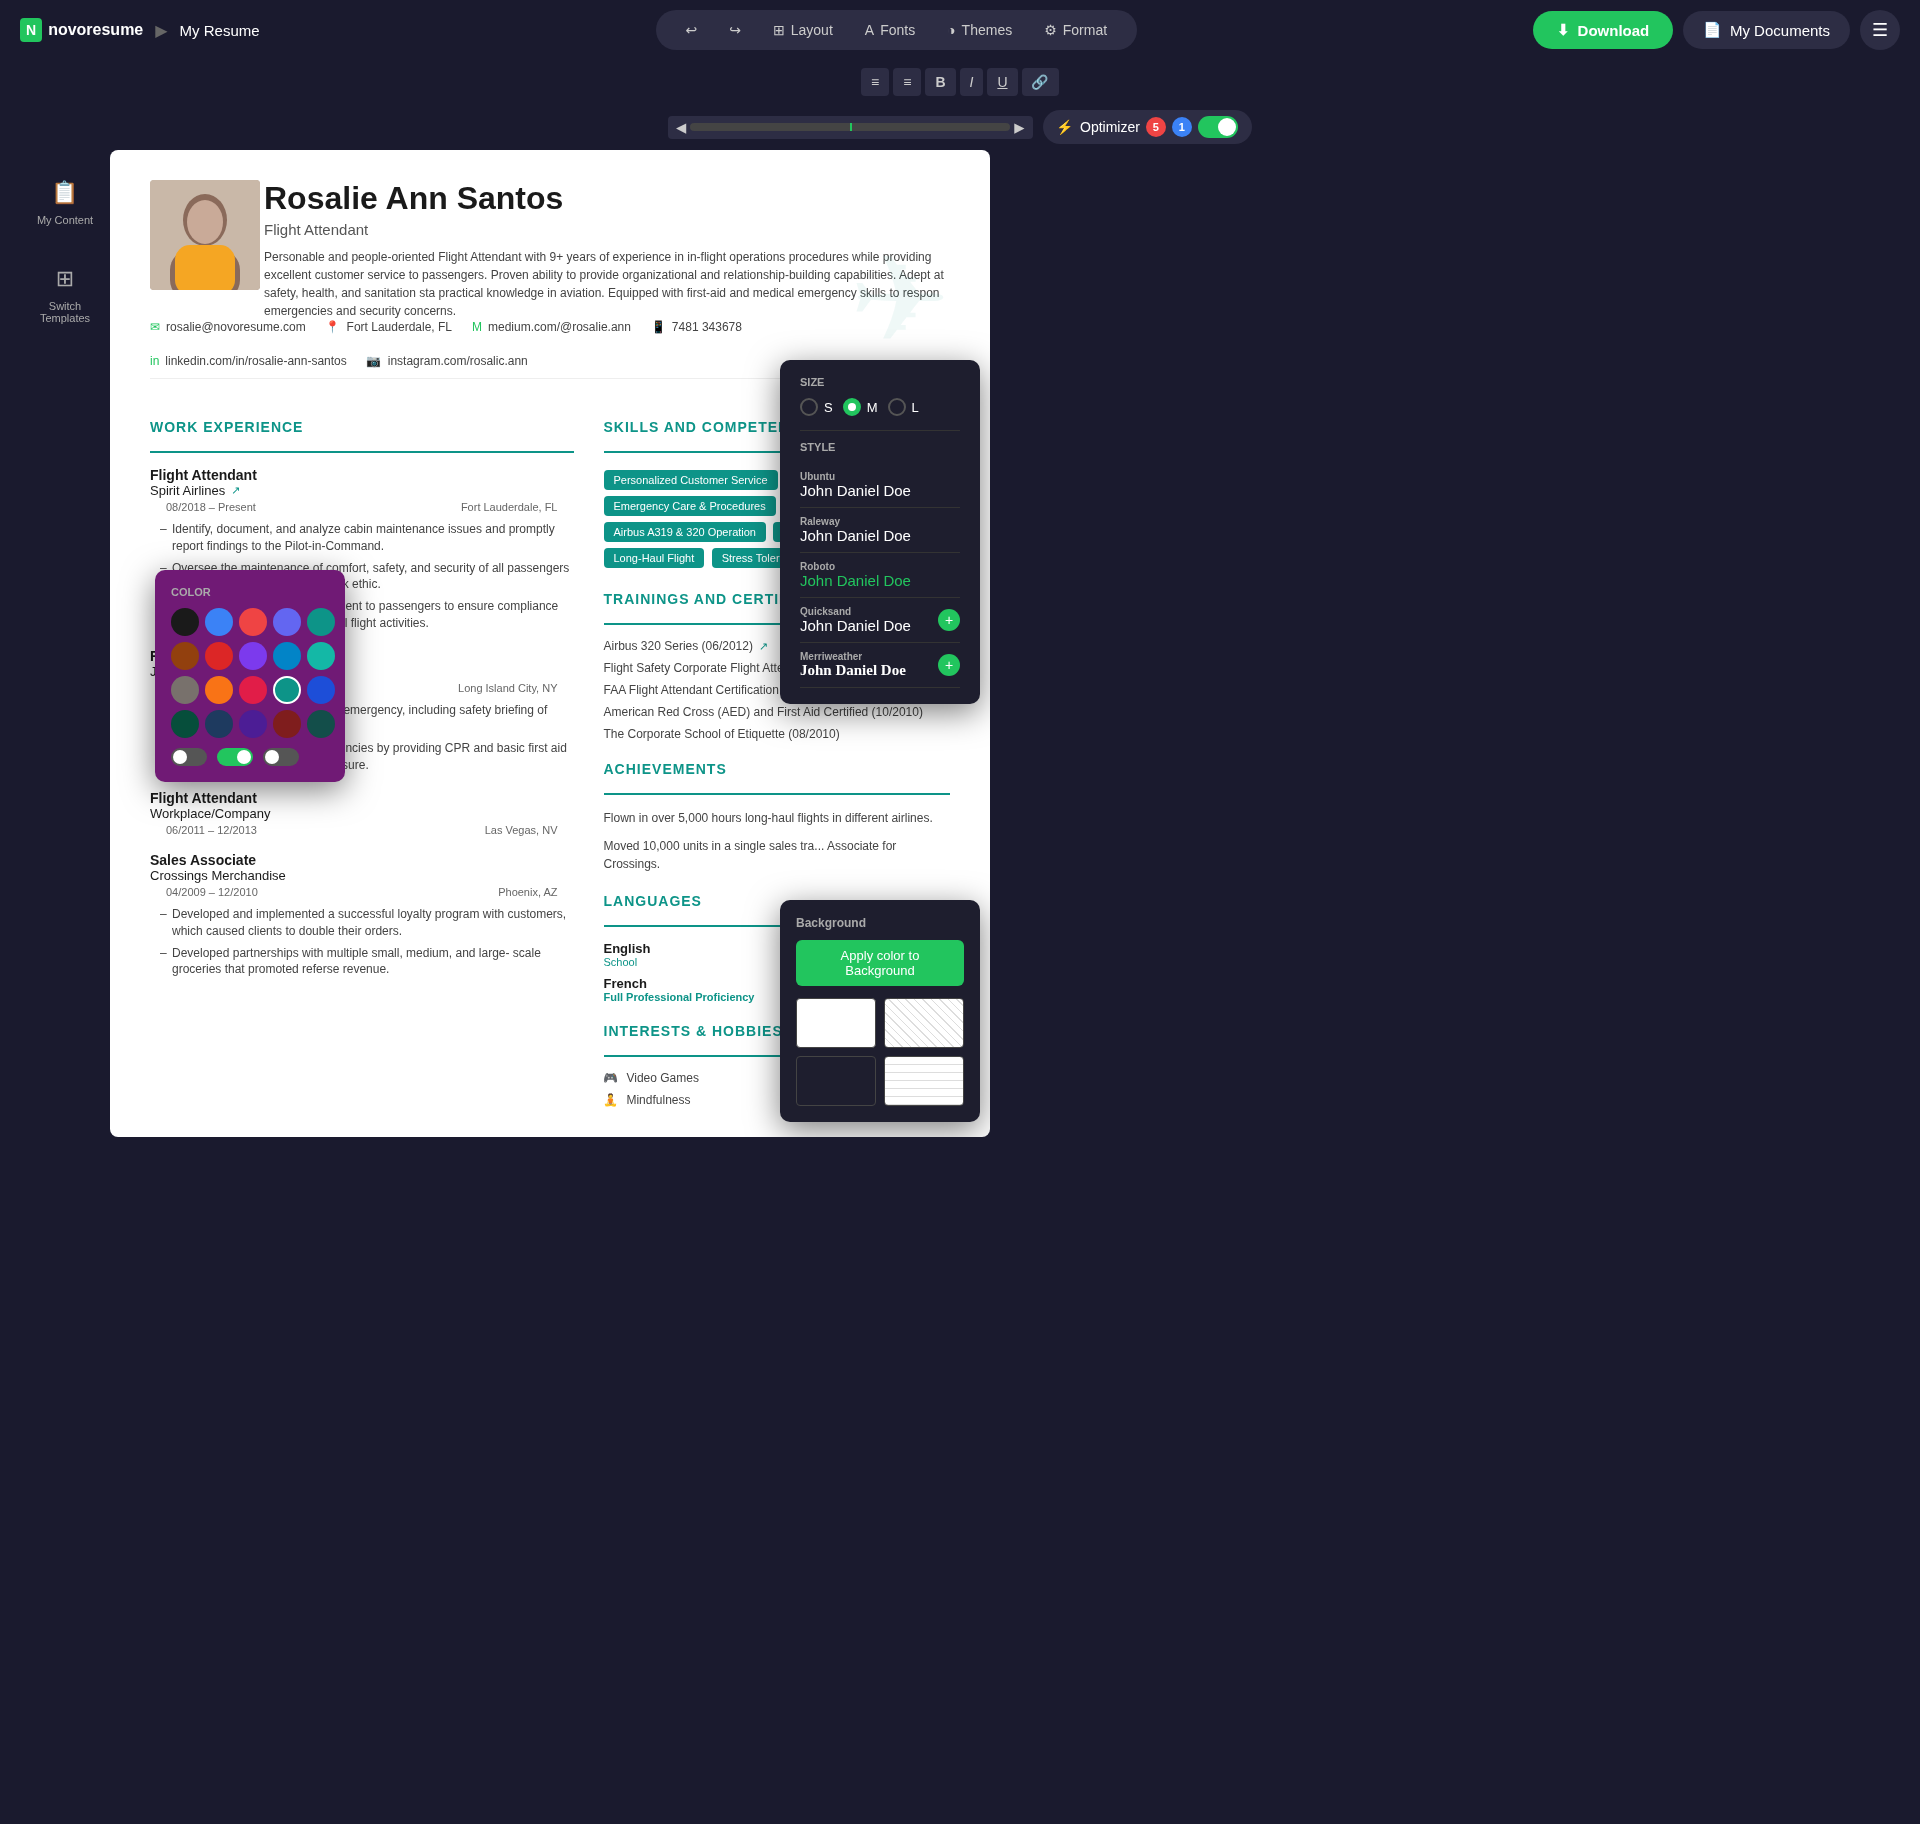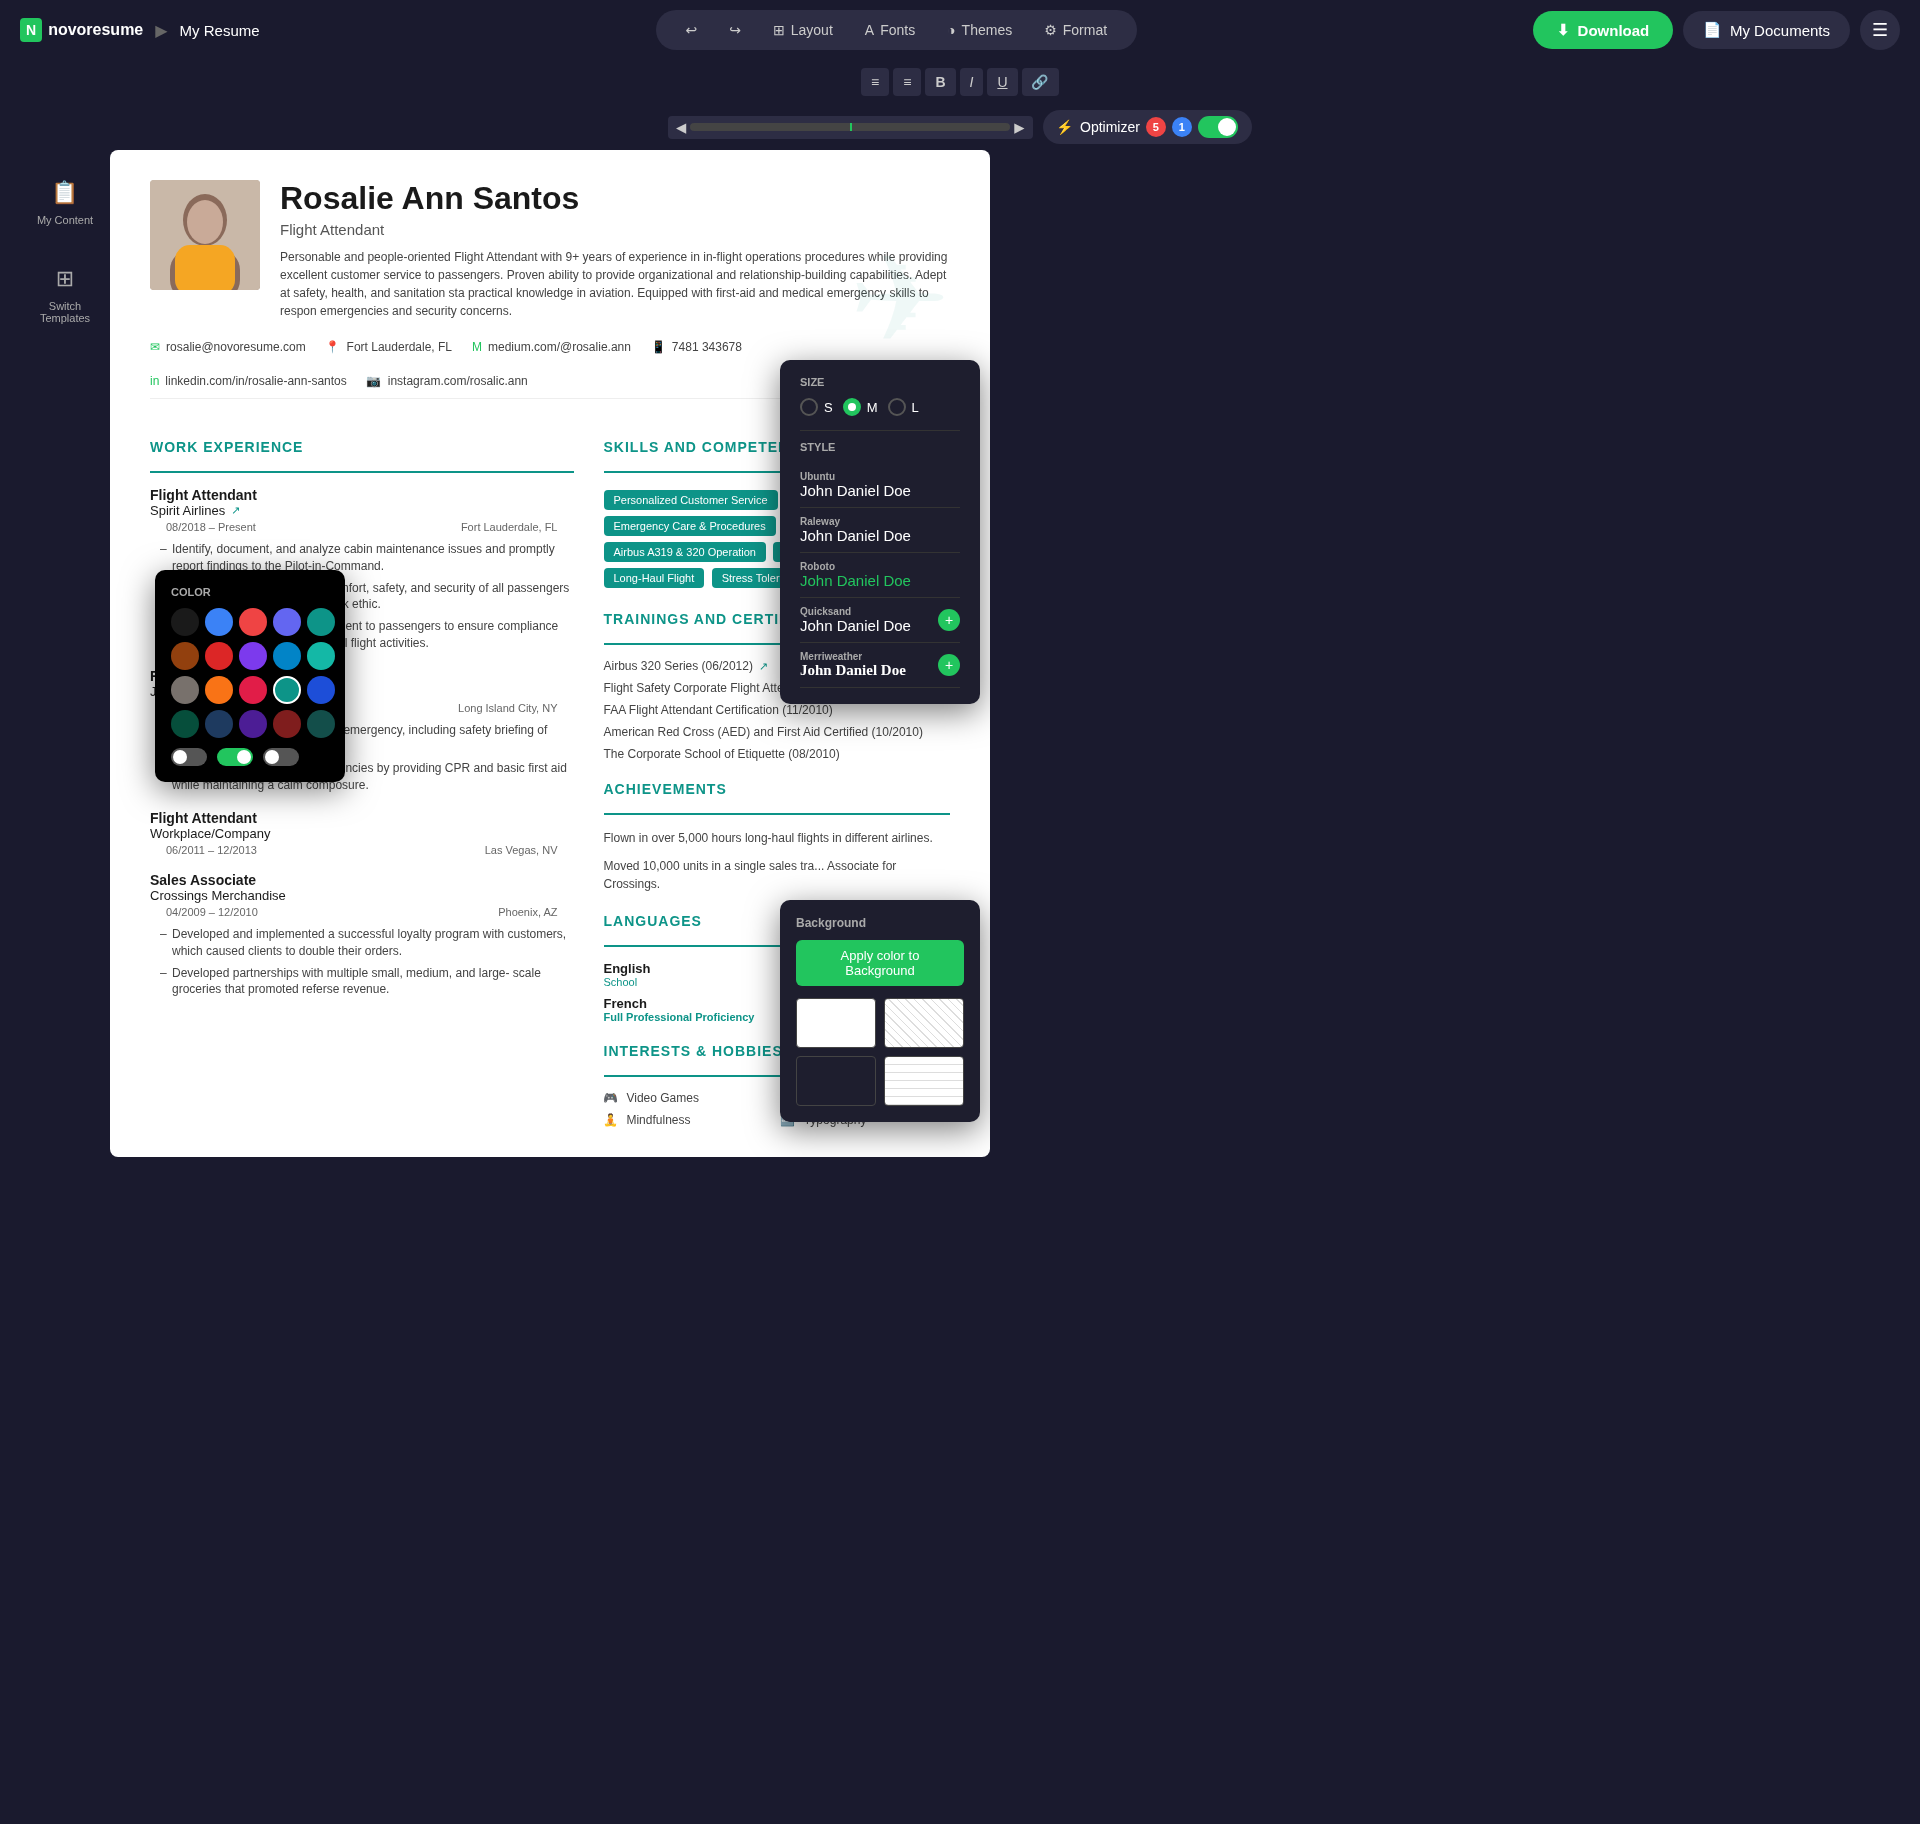--- a/index.html
+++ b/index.html
@@ -45,21 +45,21 @@
 
     
     .sidebar { width: 90px; display: flex; flex-direction: column; align-items: center; gap: 20px; padding-top: 20px; }
     .sidebar-item { display: flex; flex-direction: column; align-items: center; gap: 8px; color: #aaa; font-size: 12px; cursor: pointer; padding: 10px; border-radius: 8px; }
     .sidebar-icon { font-size: 22px; }
 
     
     .resume-canvas { flex: 1; max-width: 880px; background: white; border-radius: 8px; overflow: hidden; padding: 30px 40px; position: relative; }
 
     
-    .resume-header { display: flex; gap: 20px; margin-bottom: 20px; }
+    .resume-header { display: flex; gap: 4px; }
     .resume-photo { width: 110px; height: 110px; border-radius: 4px; background: #c5b5a0; overflow: hidden; flex-shrink: 0; }
     .resume-photo-img { width: 100%; height: 100%; object-fit: cover; display: flex; align-items: center; justify-content: center; background: linear-gradient(135deg, #c9b8a8 0%, #a89080 100%); font-size: 40px; }
     .resume-name { font-size: 32px; font-weight: 700; color: #1a1a1a; margin-bottom: 4px; }
     .resume-title { font-size: 15px; color: #555; margin-bottom: 10px; }
     .resume-summary { font-size: 12px; color: #444; line-height: 1.5; }
 
     
     .contact-row { display: flex; gap: 20px; margin-bottom: 20px; padding-bottom: 10px; border-bottom: 1px solid #eee; flex-wrap: wrap; }
     .contact-item { display: flex; align-items: center; gap: 6px; font-size: 12px; color: #444; }
     .contact-icon { font-size: 12px; color: #22c55e; }
@@ -117,21 +117,21 @@
     .font-item { padding: 8px 0; border-bottom: 1px solid #333; cursor: pointer; }
     .font-name-small { font-size: 10px; color: #aaa; font-weight: bold; }
     .font-preview { font-size: 15px; color: white; }
     .font-preview.roboto { color: #22c55e; font-size: 15px; }
     .font-item-add { display: flex; align-items: center; justify-content: space-between; }
     .add-btn { background: #22c55e; color: white; border: none; border-radius: 50%; width: 22px; height: 22px; font-size: 14px; cursor: pointer; display: flex; align-items: center; justify-content: center; }
 
     
     .color-popup {
       position: absolute; top: 560px; left: 140px;
-      background: #000000; border-radius: 10px; padding: 16px;
+      background: #701a75; border-radius: 10px; padding: 16px;
       width: 190px; z-index: 100;
       box-shadow: 0 8px 32px rgba(0,0,0,0.5);
     }
     .color-grid { display: grid; grid-template-columns: repeat(5, 1fr); gap: 6px; margin-bottom: 10px; }
     .color-swatch { width: 28px; height: 28px; border-radius: 50%; cursor: pointer; border: 2px solid transparent; }
     .color-swatch.selected { border-color: white; }
     .toggle-row { display: flex; gap: 10px; margin-top: 8px; }
     .toggle-small { width: 36px; height: 18px; border-radius: 10px; background: #555; position: relative; cursor: pointer; }
     .toggle-small.on { background: #22c55e; }
     .toggle-small::after { content: ''; position: absolute; left: 2px; top: 2px; width: 14px; height: 14px; background: white; border-radius: 50%; transition: left 0.2s; }

